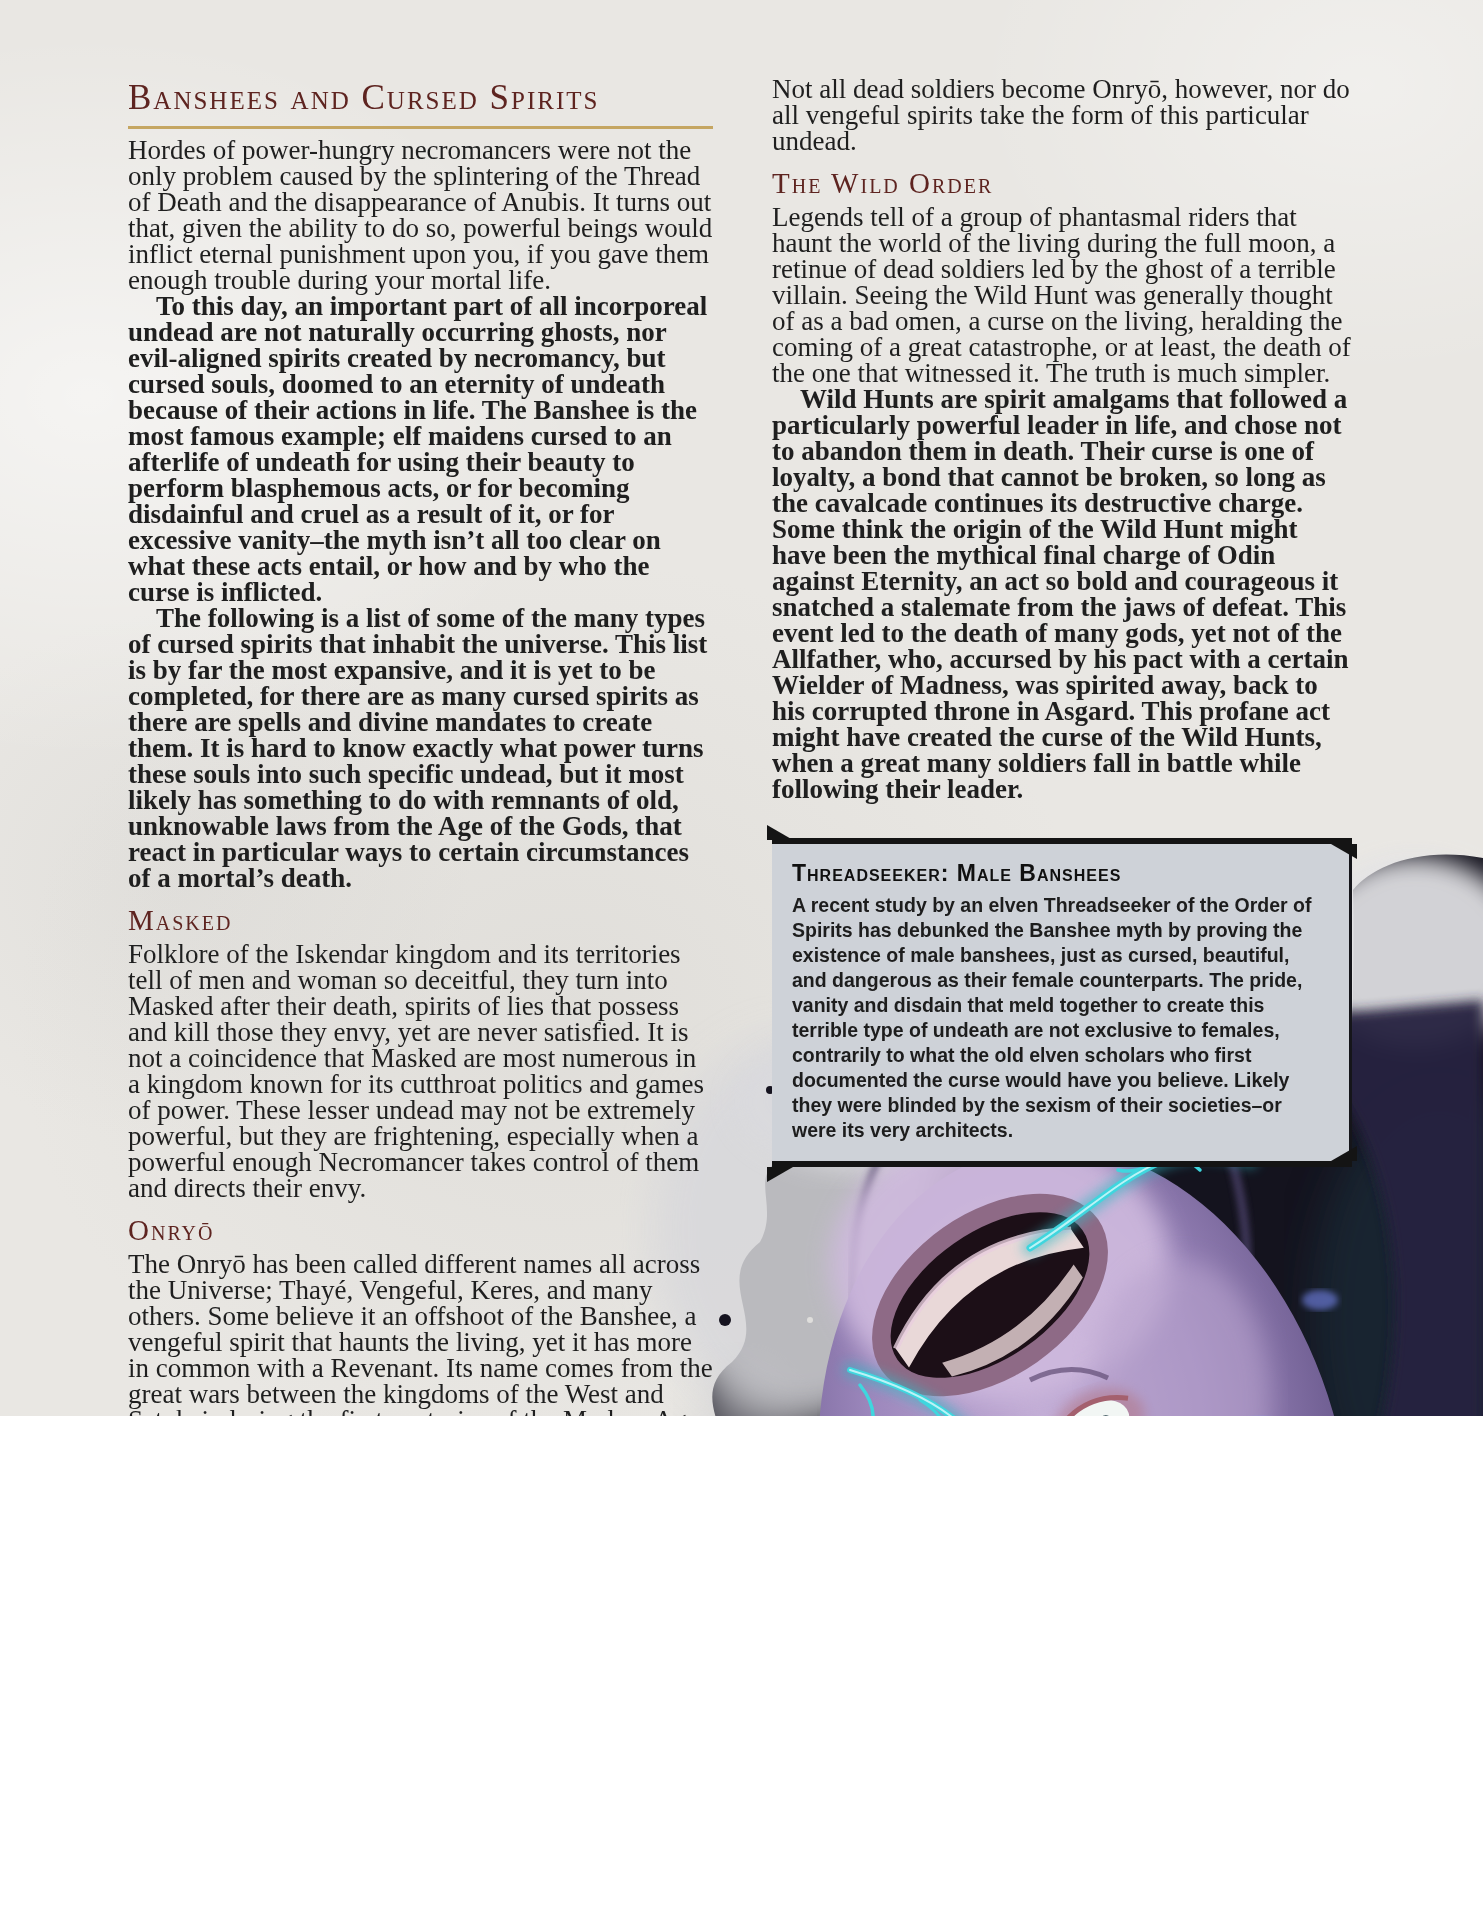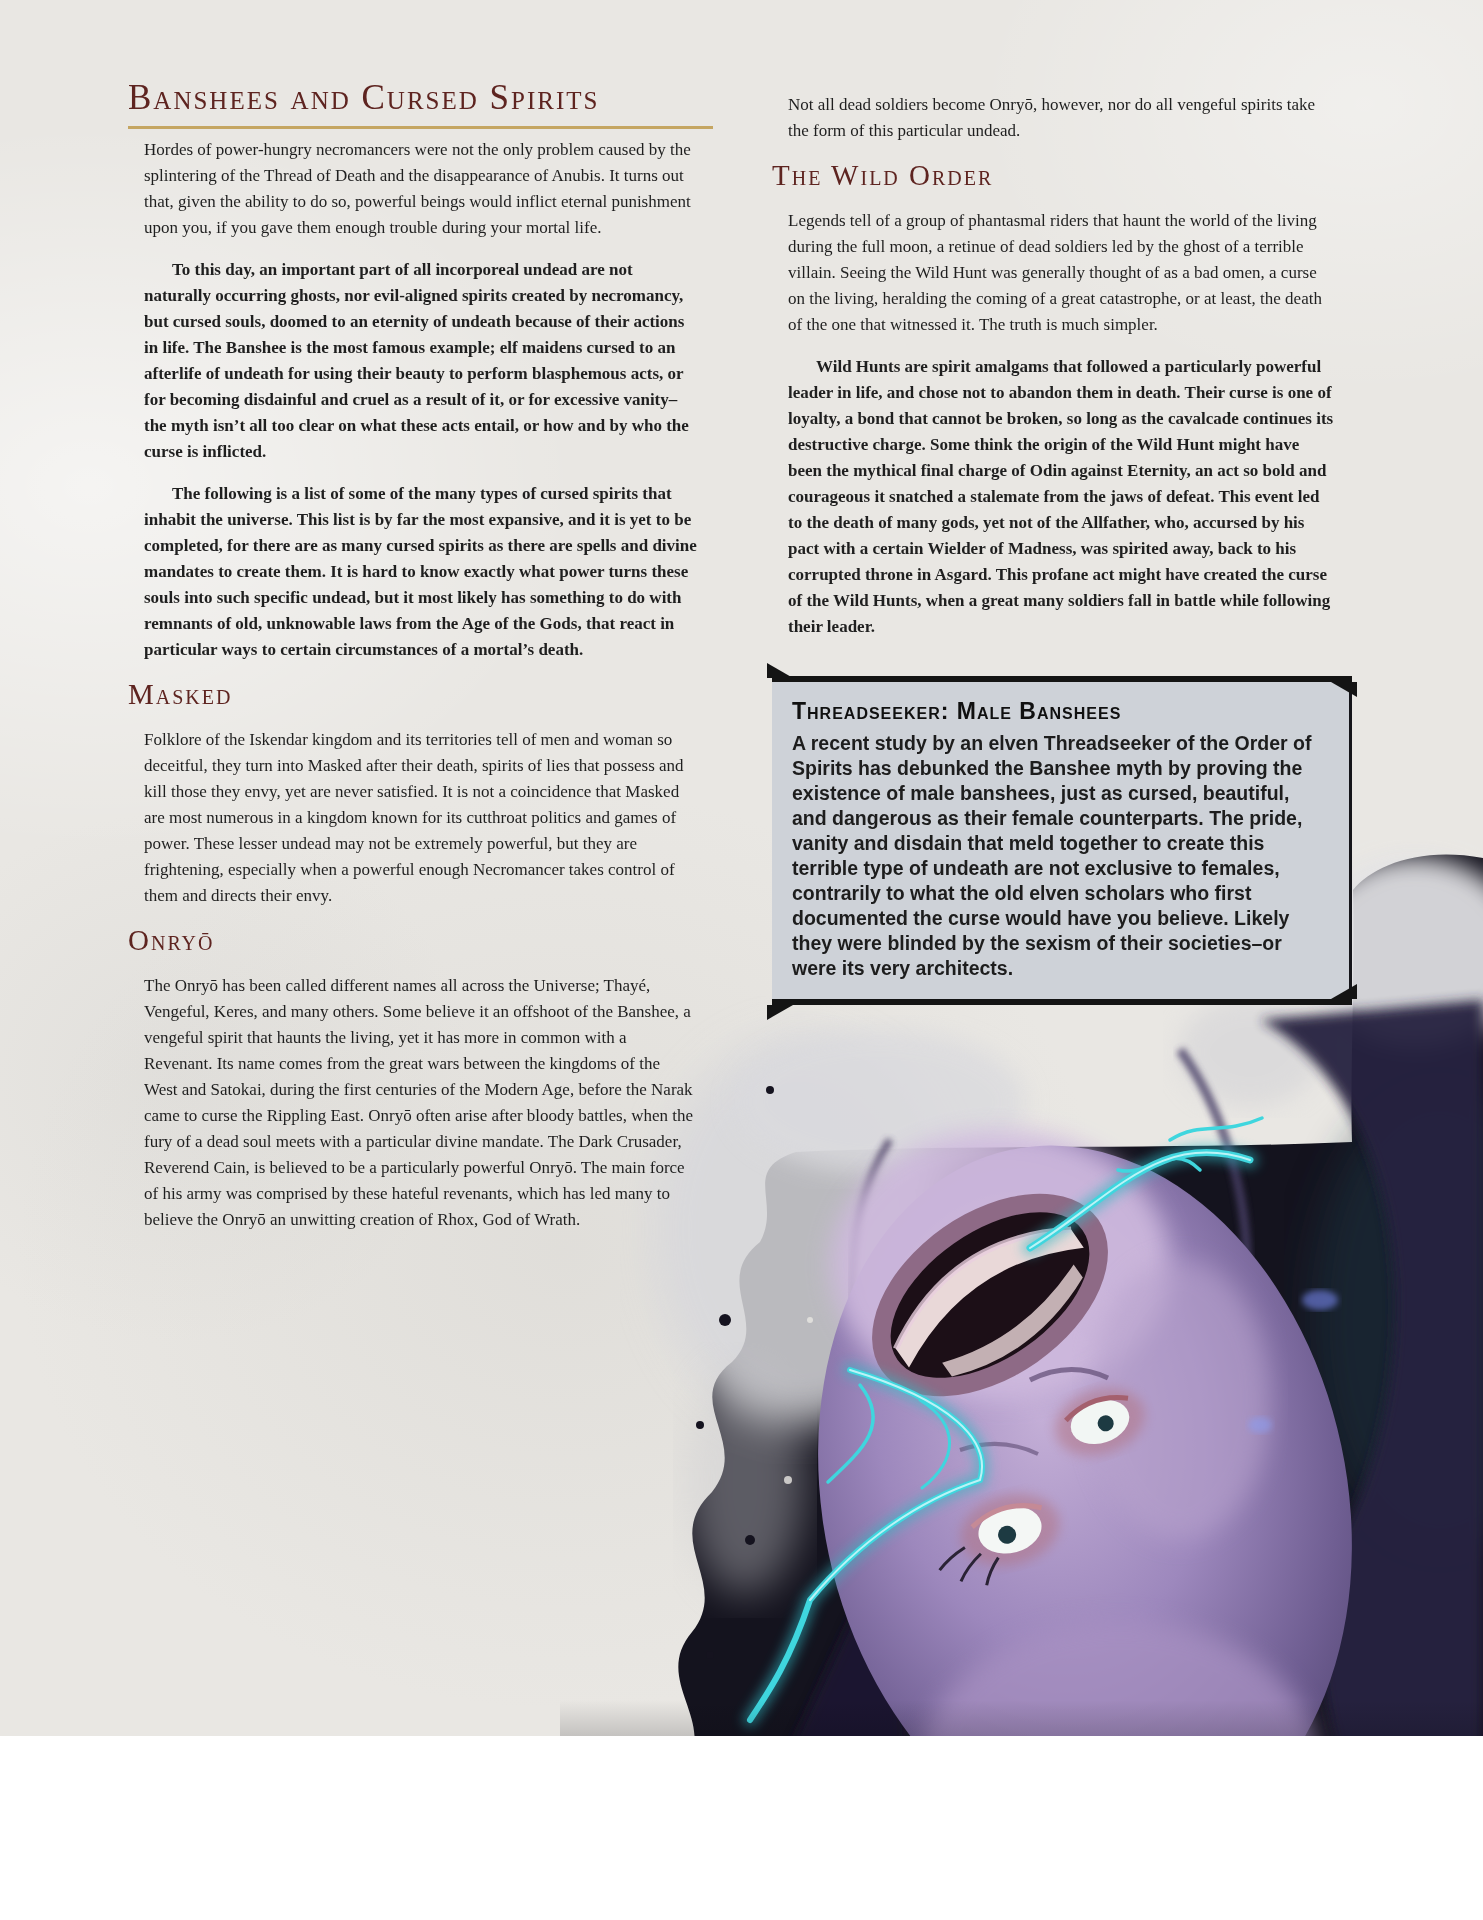--- a/index.html
+++ b/index.html
@@ -1,18 +1,18 @@
 <!DOCTYPE html>
 <html><head>
 <meta charset="utf-8">
 <style>
   html,body{margin:0;padding:0;}
   .page{
     position:relative;
-    width:1483px;height:1736px;
+    width:1483px;height:1416px;
     background:
       radial-gradient(ellipse 700px 520px at 6% 28%, rgba(255,255,255,.55), transparent 70%),
       radial-gradient(ellipse 560px 420px at 92% 6%, rgba(255,255,255,.35), transparent 70%),
       radial-gradient(ellipse 760px 640px at 38% 72%, rgba(203,201,196,.30), transparent 72%),
       radial-gradient(ellipse 420px 380px at 12% 62%, rgba(210,209,206,.35), transparent 70%),
       #e9e7e3;
     overflow:hidden;
     font-family:"Liberation Serif","DejaVu Serif",serif;
     color:#1f1f1f;
   }
@@ -28,22 +28,22 @@
     border-bottom:3px solid #c5a662;
     padding-bottom:8px;
   }
   h2.sec{
     margin:14px 0 4px 0;
     font-size:29px;line-height:1.1;font-weight:normal;
     font-variant:small-caps;letter-spacing:2px;
     color:#5e2420;
   }
   p.body{
-    margin:16px;
-    font-size:17px;line-height:26px;
+    margin:0;
+    font-size:27px;line-height:26px;
     text-align:left;
   }
   p.body.first{margin-top:8px;}
   p.body.indent{text-indent:28px;font-weight:bold;}
   
   .threadnote{position:relative;margin-top:36px;z-index:5;}
   .tn-bar{position:relative;height:6px;background:#141414;}
   .wedge{position:absolute;width:26px;height:15px;background:#141414;}
   .w-tl{left:-5px;top:-13px;clip-path:polygon(0 0,100% 100%,0 100%);}
   .w-tr{right:-5px;top:6px;clip-path:polygon(0 0,100% 100%,100% 0);}

